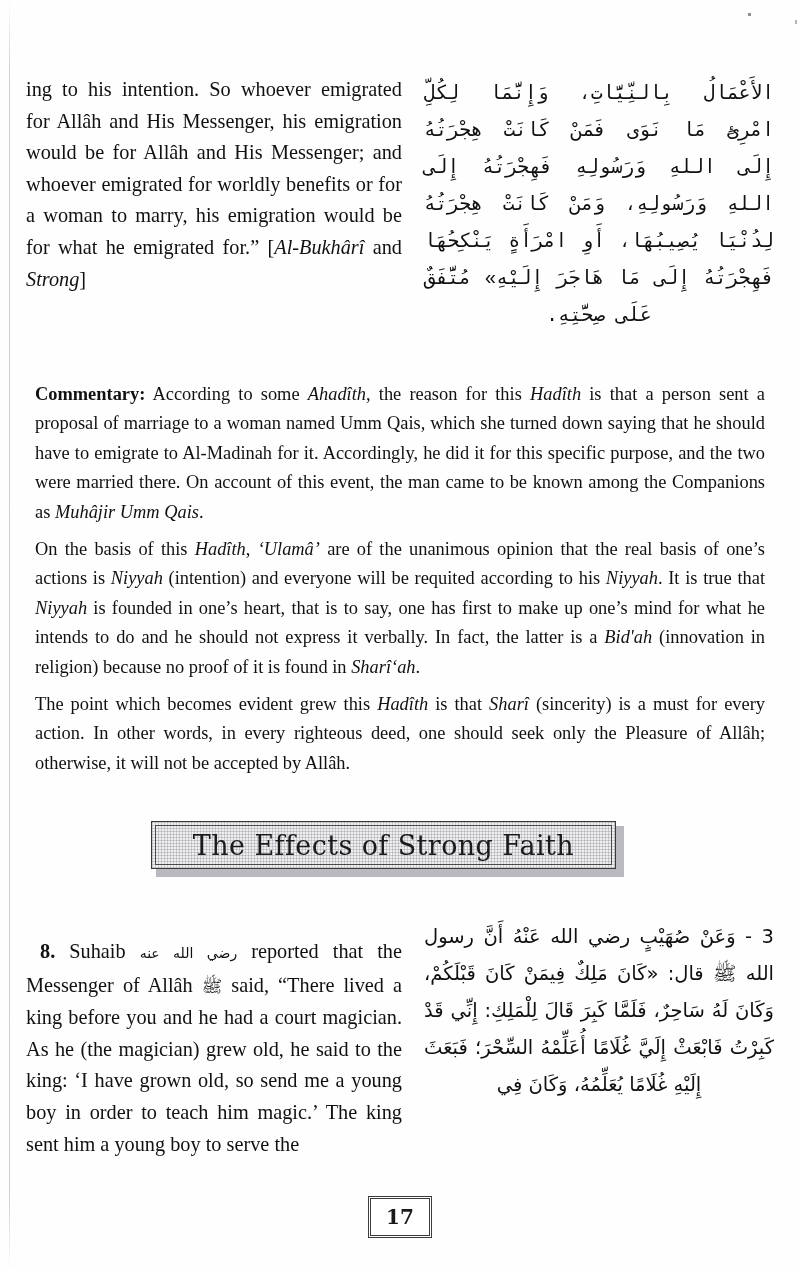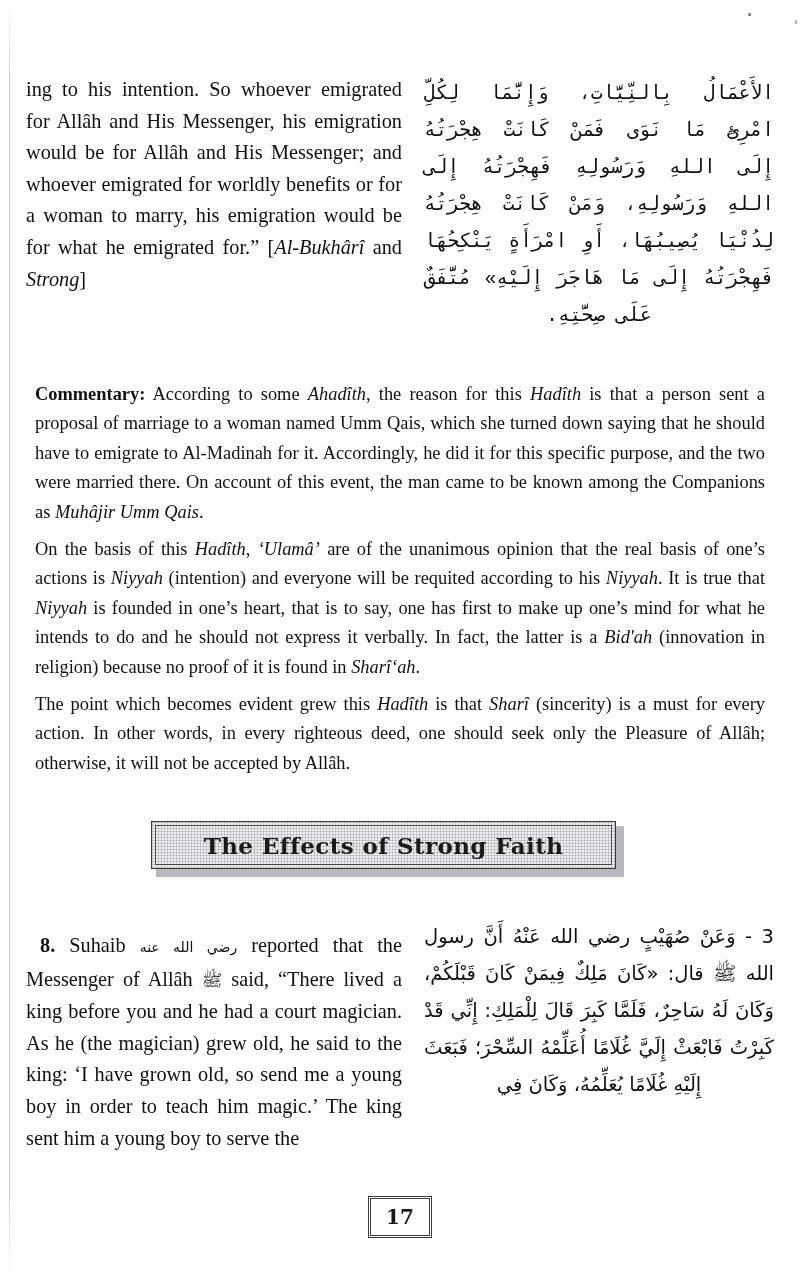--- a/index.html
+++ b/index.html
@@ -145,39 +145,39 @@
     width: 100%;
     height: 100%;
     border: 1.4px solid #4a4a4a;
     box-sizing: border-box;
     display: flex;
     align-items: center;
     justify-content: center;
   }
   .heading-text {
     font-family: "DejaVu Serif", "Liberation Serif", serif;
-    font-weight: bold;
-    font-size: 23px;
+    font-weight: normal;
+    font-size: 27px;
     letter-spacing: .4px;
     color: #1a1a1a;
     white-space: nowrap;
   }
 
   
   .bottom-cols {
     position: absolute;
     left: 26px;
     top: 918px;
     width: 748px;
     height: 250px;
   }
   .col-en-bot {
     position: absolute;
     left: 0;
-    top: 12px;
+    top: 18px;
     width: 376px;
     font-size: 20.3px;
     line-height: 31.6px;
     text-align: justify;
     text-align-last: left;
   }
   .col-en-bot .num {
     font-weight: bold;
     padding-left: 14px;
   }

